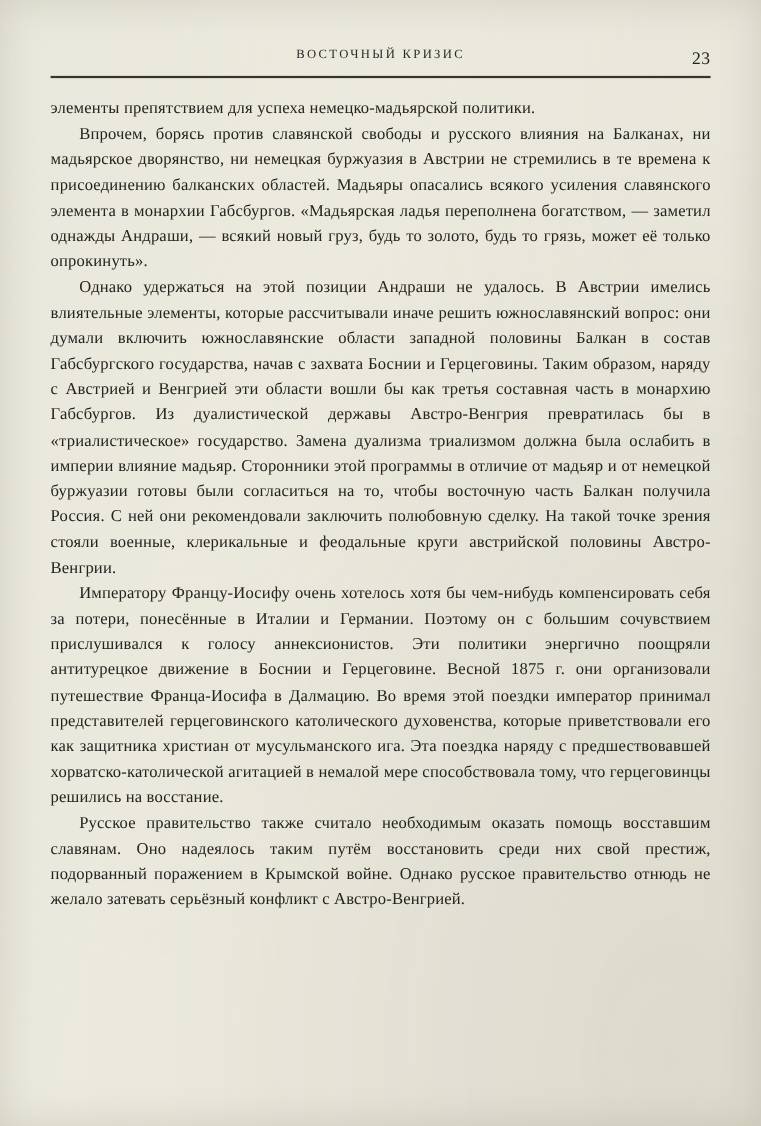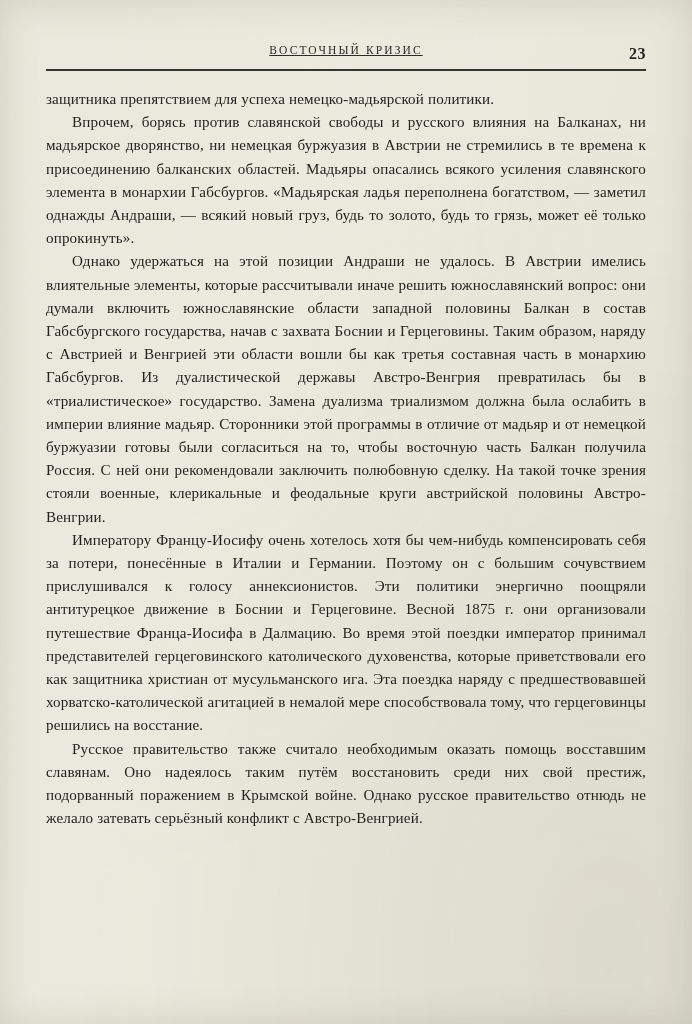--- a/index.html
+++ b/index.html
@@ -33,28 +33,27 @@
     height: 20px;
   }
   .running-title {
     font-size: 11.5px;
     letter-spacing: 2.1px;
     text-transform: uppercase;
     color: #2b2b28;
     font-weight: normal;
     text-align: center;
     width: 100%;
-    text-decoration: underline;
   }
   .folio {
     position: absolute;
     right: 0;
     bottom: 1px;
     font-size: 16px;
-    font-weight: bold;
+    font-weight: normal;
     color: #23231f;
     letter-spacing: 0.5px;
   }
   .rule {
     margin-top: 5px;
     height: 2px;
     background: #35352f;
     width: 100%;
   }
   .body-text {
@@ -98,21 +97,21 @@
   <div class="page-inner">
 
     <div class="header">
       <div class="running-title">Восточный кризис</div>
       <div class="folio">23</div>
     </div>
 
     <div class="rule"></div>
 
     <div class="body-text">
-      <p class="no-indent">защитника препятствием для успеха немецко-мадьярской политики.</p>
+      <p class="no-indent">элементы препятствием для успеха немецко-мадьярской политики.</p>
       <p>Впрочем, борясь против славянской свободы и русского влияния на Балканах, ни мадьярское дворянство, ни немецкая буржуазия в Австрии не стремились в те времена к присоединению балканских областей. Мадьяры опасались всякого усиления славянского элемента в монархии Габсбургов. «Мадьярская ладья переполнена богатством, — заметил однажды Андраши, — всякий новый груз, будь то золото, будь то грязь, может её только опрокинуть».</p>
       <p>Однако удержаться на этой позиции Андраши не удалось. В Австрии имелись влиятельные элементы, которые рассчитывали иначе решить южнославянский вопрос: они думали включить южнославянские области западной половины Балкан в состав Габсбургского государства, начав с захвата Боснии и Герцеговины. Таким образом, наряду с Австрией и Венгрией эти области вошли бы как третья составная часть в монархию Габсбургов. Из дуалистической державы Австро-Венгрия превратилась бы в «триалистическое» государство. Замена дуализма триализмом должна была ослабить в империи влияние мадьяр. Сторонники этой программы в отличие от мадьяр и от немецкой буржуазии готовы были согласиться на то, чтобы восточную часть Балкан получила Россия. С ней они рекомендовали заключить полюбовную сделку. На такой точке зрения стояли военные, клерикальные и феодальные круги австрийской половины Австро-Венгрии.</p>
       <p>Императору Францу-Иосифу очень хотелось хотя бы чем-нибудь компенсировать себя за потери, понесённые в Италии и Германии. Поэтому он с большим сочувствием прислушивался к голосу аннексионистов. Эти политики энергично поощряли антитурецкое движение в Боснии и Герцеговине. Весной 1875 г. они организовали путешествие Франца-Иосифа в Далмацию. Во время этой поездки император принимал представителей герцеговинского католического духовенства, которые приветствовали его как защитника христиан от мусульманского ига. Эта поездка наряду с предшествовавшей хорватско-католической агитацией в немалой мере способствовала тому, что герцеговинцы решились на восстание.</p>
       <p>Русское правительство также считало необходимым оказать помощь восставшим славянам. Оно надеялось таким путём восстановить среди них свой престиж, подорванный поражением в Крымской войне. Однако русское правительство отнюдь не желало затевать серьёзный конфликт с Австро-Венгрией.</p>
     </div>
 
   </div>
   <div class="grain"></div>
   <div class="edge-shadow"></div>
 </div>

